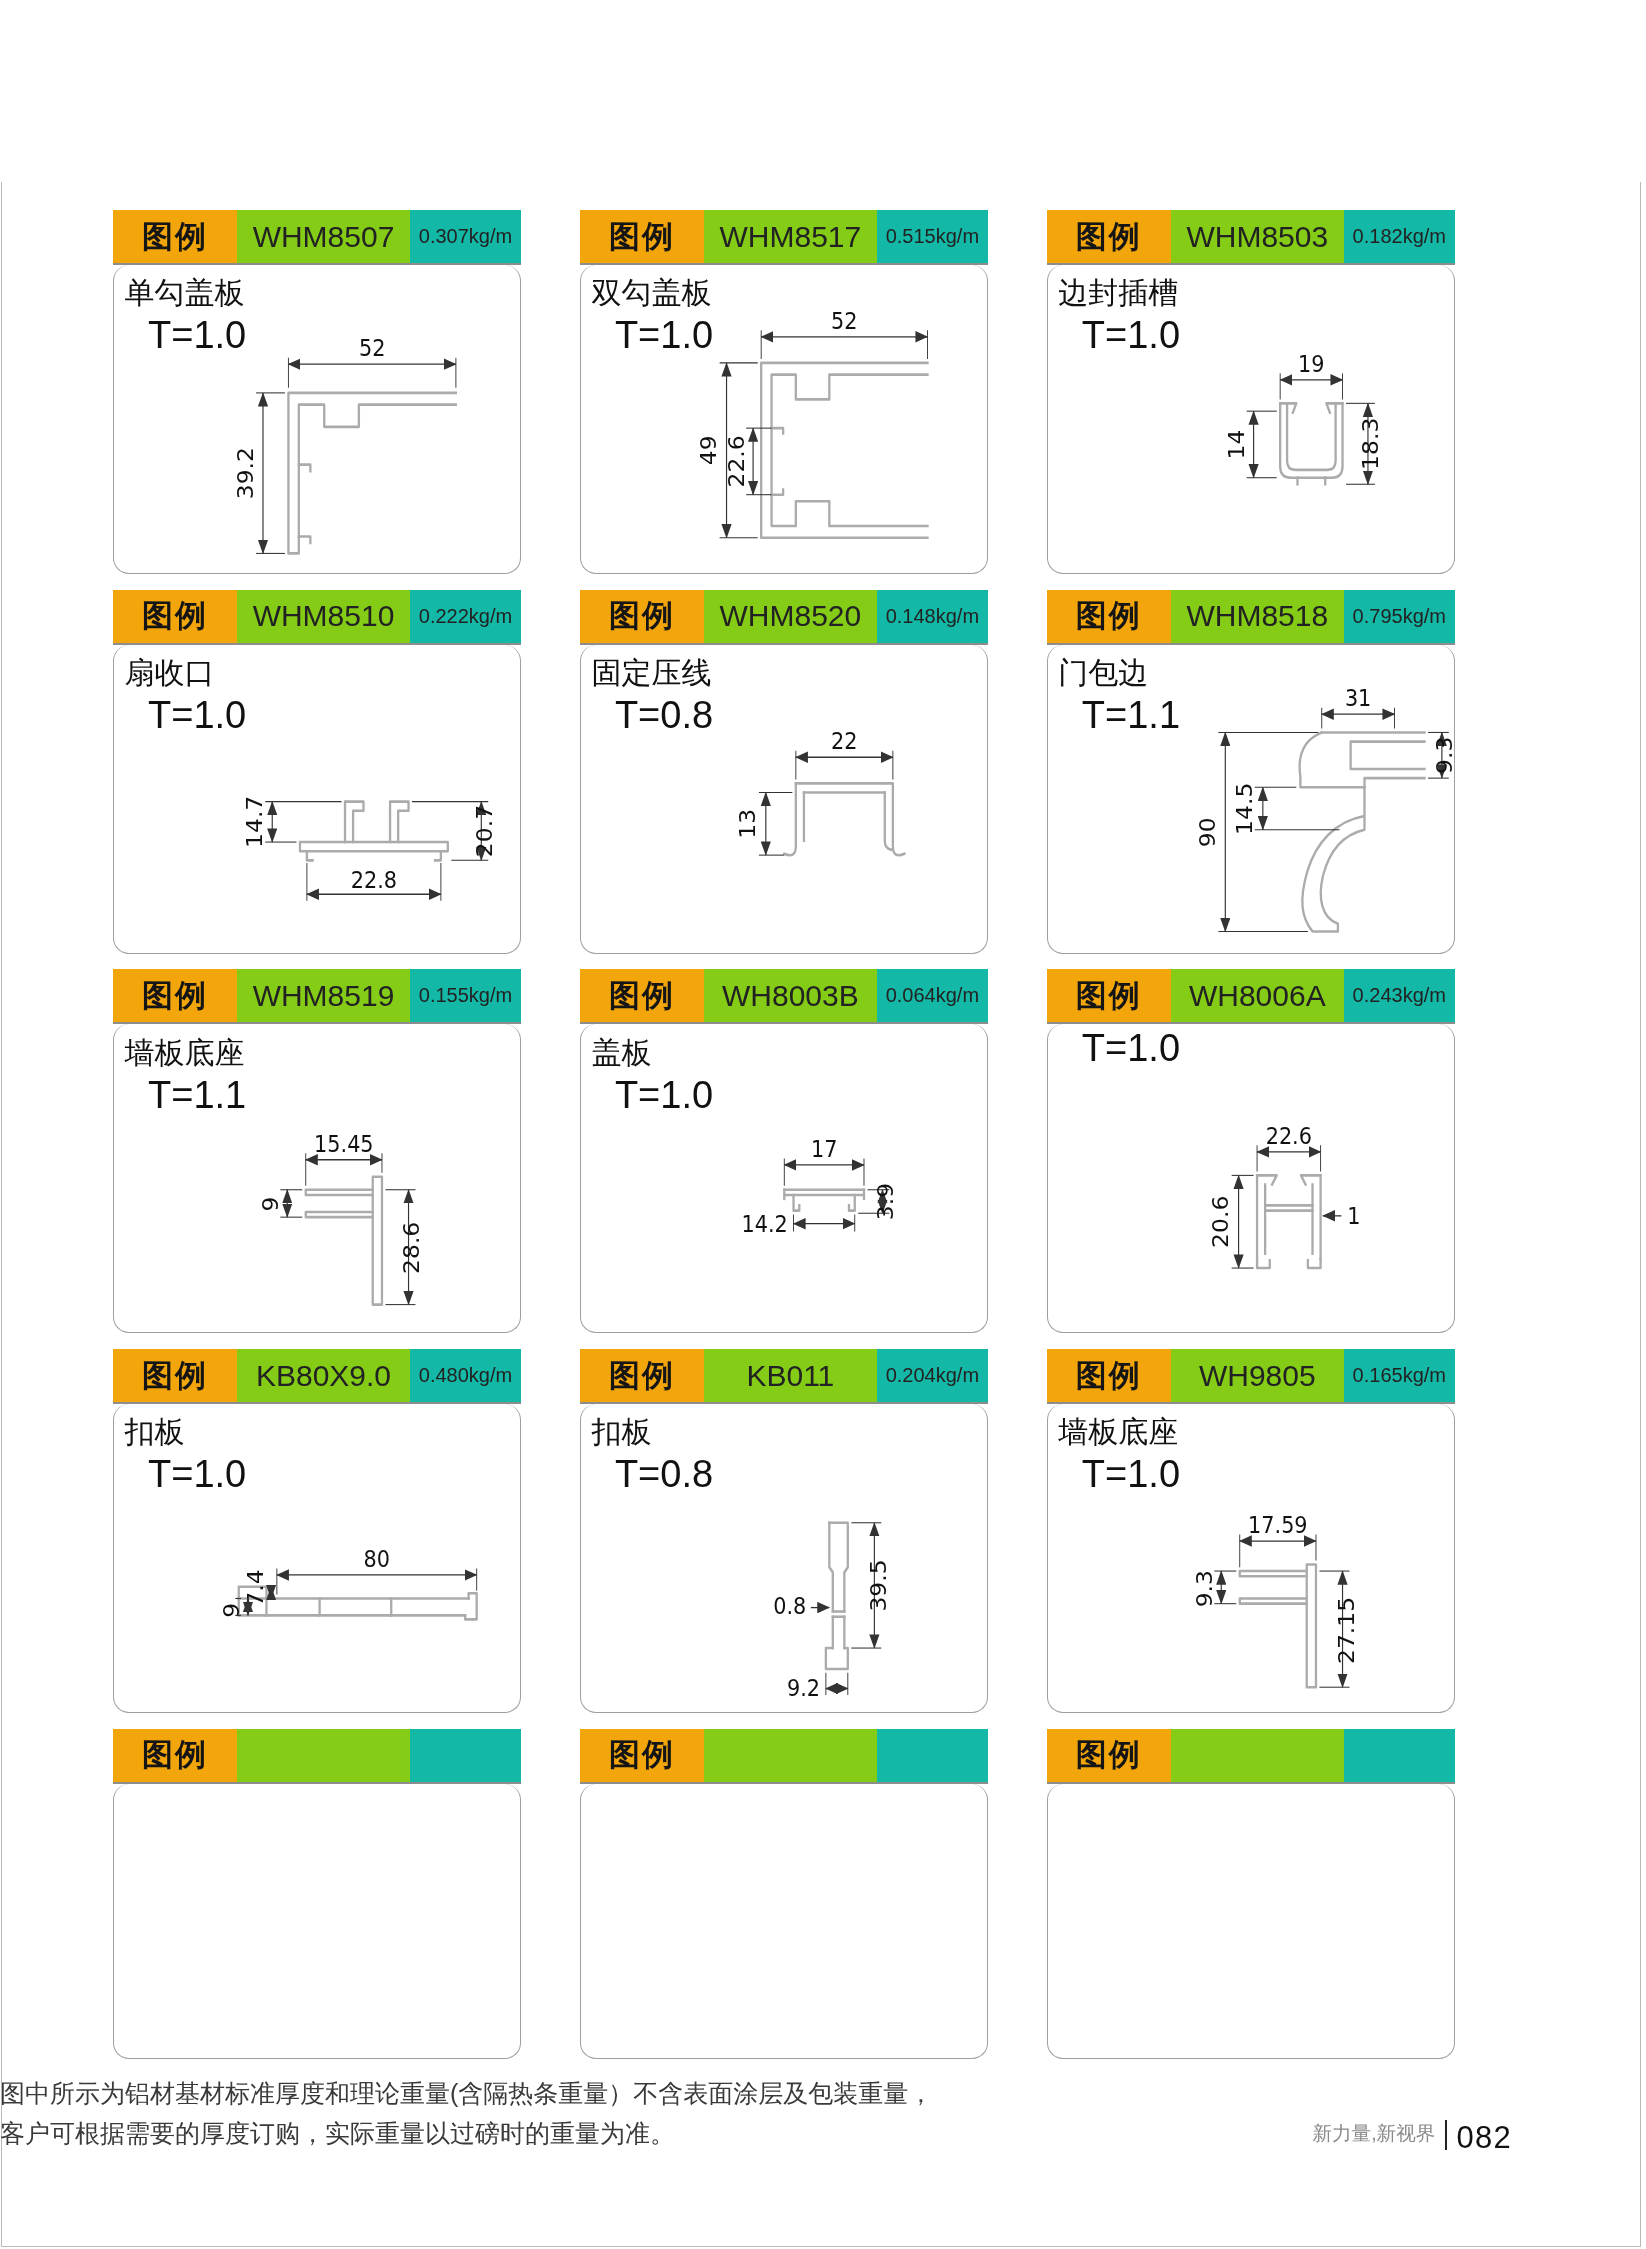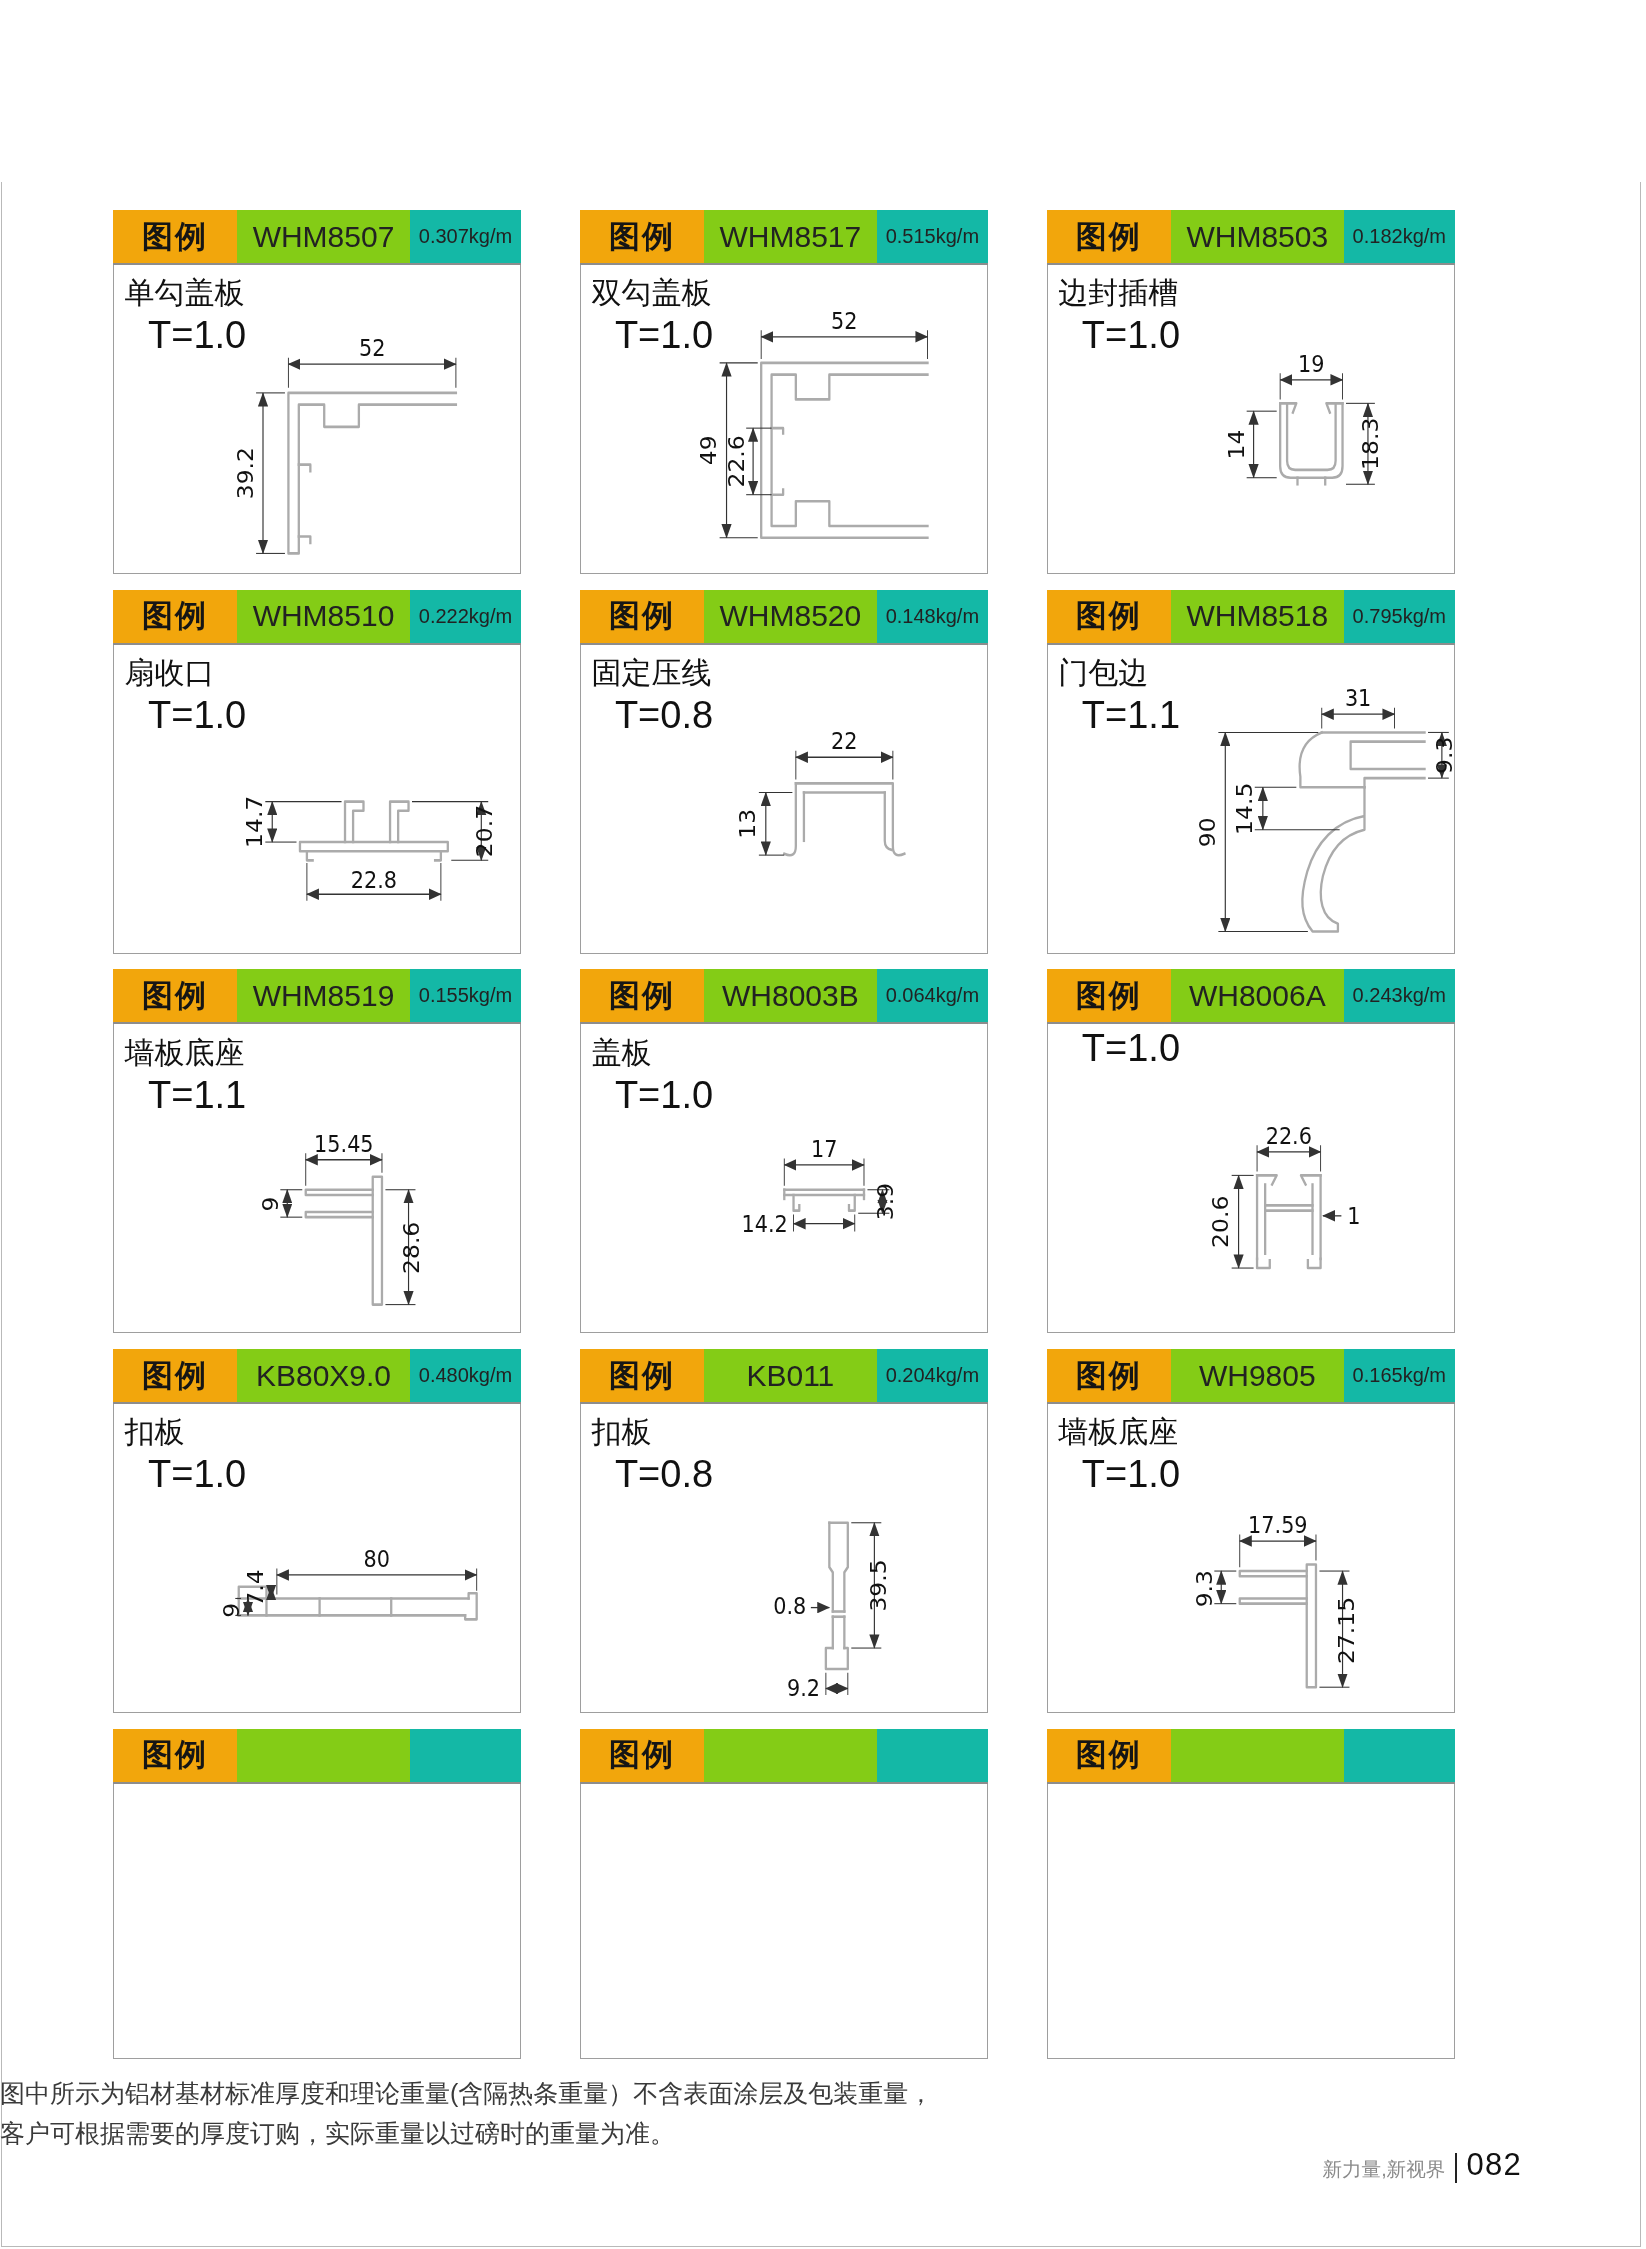--- a/index.html
+++ b/index.html
@@ -15,35 +15,35 @@
   .cell { width:408px; }
   .hd { display:flex; height:55px; border-bottom:2.6px solid #8d8d8d; }
   .hd-legend { width:124px; background:#F2A60C; color:#151515; font-weight:bold; font-size:31px;
                display:flex; align-items:center; justify-content:center; letter-spacing:2px; }
   .hd-model { width:173px; background:#84cc16; font-size:30px; color:#222;
               display:flex; align-items:center; justify-content:center; }
   .hd-weight { flex:1; background:#14b8a6; font-size:20px; color:#222;
                display:flex; align-items:center; justify-content:center; }
 
   .content { position:relative; height:309px; background:#fff;
-             border-left:1.3px solid #9e9e9e; border-right:1.3px solid #9e9e9e; border-bottom:1.3px solid #9e9e9e; }
+             border-left:1.3px solid #9e9e9e; border-right:1.3px solid #9e9e9e; border-bottom:1.3px solid #9e9e9e;border-radius:16px; }
   .content.tall { height:275px; }
 
   .pname { position:relative; z-index:2; font-size:30px; color:#111; padding:9.2px 0 0 10.5px; line-height:1.25; }
   .pthk  { position:relative; z-index:2; font-size:38px; color:#111; padding:2.6px 0 0 34px; }
 
   svg.draw { position:absolute; left:0; top:0; width:100%; height:100%; z-index:1; }
   svg.draw .p { fill:none; stroke:#ababab; stroke-width:4; stroke-linejoin:round; stroke-linecap:square; }
   svg.draw .d { stroke:#333; stroke-width:2; }
   svg.draw .e { stroke:#333; stroke-width:1.6; }
   svg.draw text { font-family:"DejaVu Sans","Liberation Sans",sans-serif; font-size:36px; fill:#111; }
 
   .note { position:absolute; left:0; width:100%; top:2073px; text-align:left;
           font-size:25px; color:#3a3a3a; line-height:1.6; }
-  .brand { position:absolute; top:2120px; right:125px; display:flex; align-items:flex-end; gap:9.2px;margin-top:27px; }
+  .brand { position:absolute; top:2120px; right:135px; display:flex; align-items:flex-start; gap:9.2px; }
   .brand-slogan { font-size:19.6px; color:#8a8a8a; }
   .brand-bar { width:2.6px; height:30px; background:#222; }
   .brand-page { font-size:31px; font-weight:normal; color:#111; letter-spacing:1.3px; }
 </style>
 </head>
 <body>
 
 <svg width="0" height="0" style="position:absolute">
   <defs>
     <marker id="ar" viewBox="0 0 10 8" refX="9.5" refY="4" markerWidth="11" markerHeight="9" orient="auto-start-reverse">

